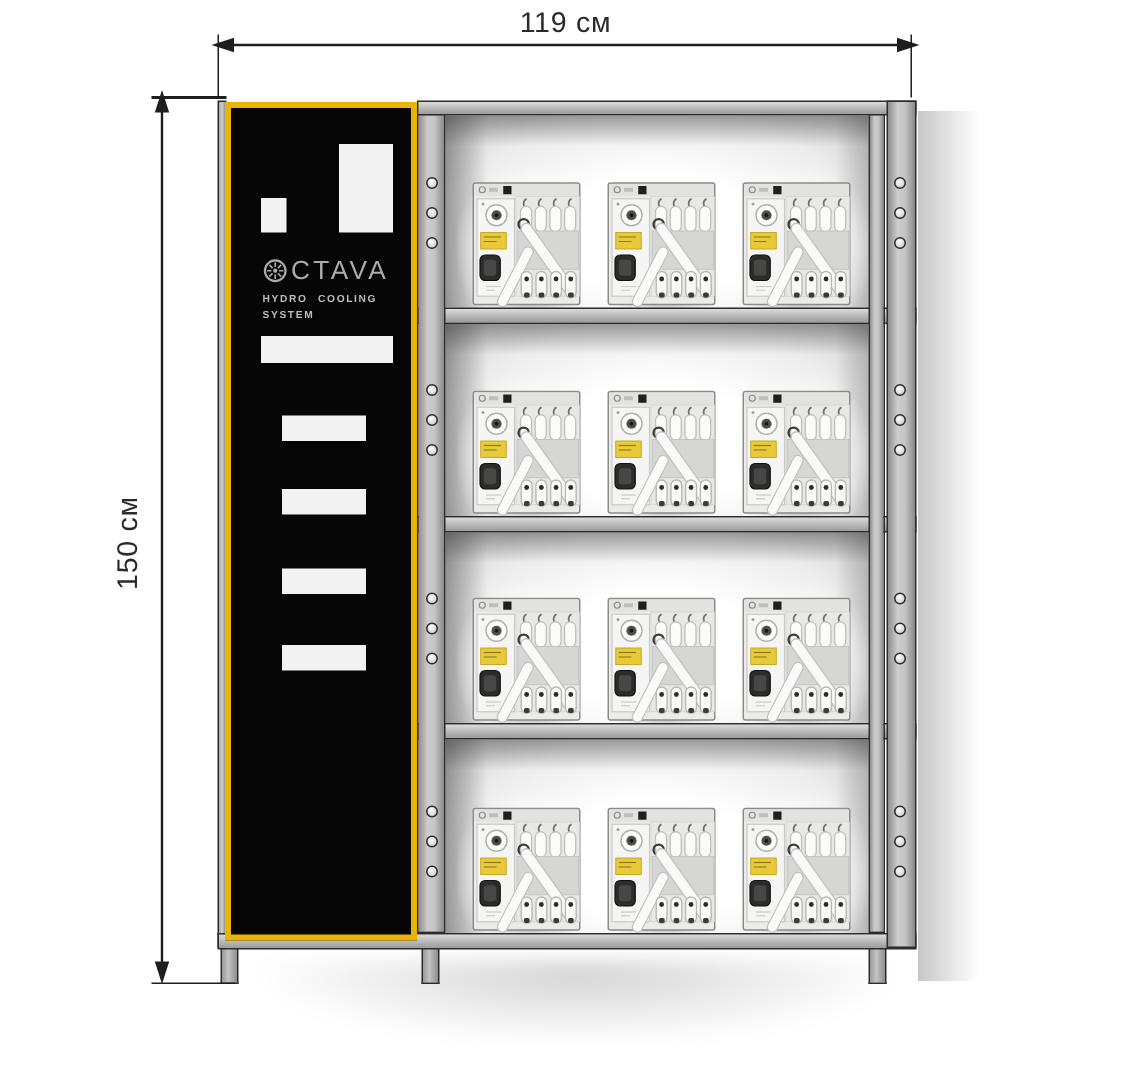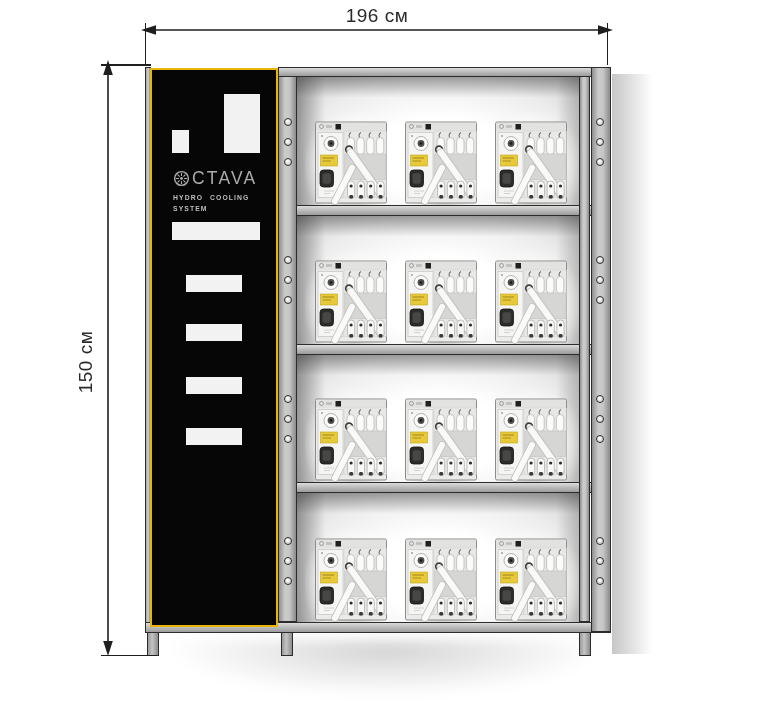--- a/index.html
+++ b/index.html
@@ -32,21 +32,21 @@
       linear-gradient(to left,   rgba(90,90,90,.32), rgba(90,90,90,0) 8%),
       radial-gradient(ellipse at 50% 62%, #ffffff 35%, #ececec 70%, #cdcdcd 100%);}
   
   .unit{position:absolute;width:76px;height:90px;z-index:3;}
   .unit-glow{position:absolute;width:96px;height:100px;z-index:2;
     background:radial-gradient(ellipse at 50% 55%, rgba(255,255,255,.95) 30%, rgba(255,255,255,0) 75%);}
   .unit-shadow{position:absolute;width:74px;height:9px;z-index:2;
     background:radial-gradient(ellipse, rgba(0,0,0,.32), rgba(0,0,0,0) 70%);filter:blur(2px);}
   
   .panel{position:absolute;left:150px;top:68px;width:128px;height:559px;z-index:4;
-    background:var(--panel);border:2px solid #eab308;box-sizing:border-box;}
+    background:var(--panel);border:4px solid #eab308;box-sizing:border-box;}
   .vent{position:absolute;background:#f2f2f2;z-index:5;}
   .logo{position:absolute;left:21px;top:98px;z-index:5;color:var(--logo);}
   .logo-row{display:flex;align-items:center;gap:2px;}
   .logo-text{font-size:17.5px;letter-spacing:2.2px;font-weight:400;color:var(--logo);}
   .logo-sub{margin-top:4px;font-size:6.8px;font-weight:bold;letter-spacing:1.1px;
     word-spacing:4px;color:#bdbdbd;line-height:1.55;}
   
   .dim-label{position:absolute;z-index:6;color:var(--dimtext);font-size:19px;letter-spacing:.5px;}
   .dim-label-w{left:140px;top:5px;width:474px;text-align:center;}
   .dim-label-h{left:31px;top:351px;width:110px;height:22px;text-align:center;
@@ -107,21 +107,21 @@
       <rect x="64.7" y="80" width="3.8" height="3.4" rx="1.2" fill="#3a3a38"></rect>
     </g>
   </defs>
 </svg>
 
 <div class="scene" style="--outline: #2c2c2c; --panel: #060606; --logo: #ababab; --dimtext: #2a2a2a;">
 
   <div class="shadow-right"></div>
   <div class="shadow-ground"></div>
 
-  <div class="dim-label dim-label-w">196 см</div>
+  <div class="dim-label dim-label-w">119 см</div>
   <svg class="dim-svg" style="left:140px;top:22px" width="474" height="16">
     <line x1="7" y1="8" x2="467" y2="8" stroke="#1e1e1e" stroke-width="1.6"></line>
     <polygon points="1,8 16,3.2 16,12.8" fill="#1e1e1e"></polygon>
     <polygon points="473,8 458,3.2 458,12.8" fill="#1e1e1e"></polygon>
   </svg>
   <div class="tick-v" style="left:145px;top:23px;height:42px"></div>
   <div class="tick-v" style="left:606.6px;top:23px;height:42px"></div>
 
   <div class="dim-label dim-label-h">150 см</div>
   <svg class="dim-svg" style="left:100px;top:59px" width="16" height="598">

